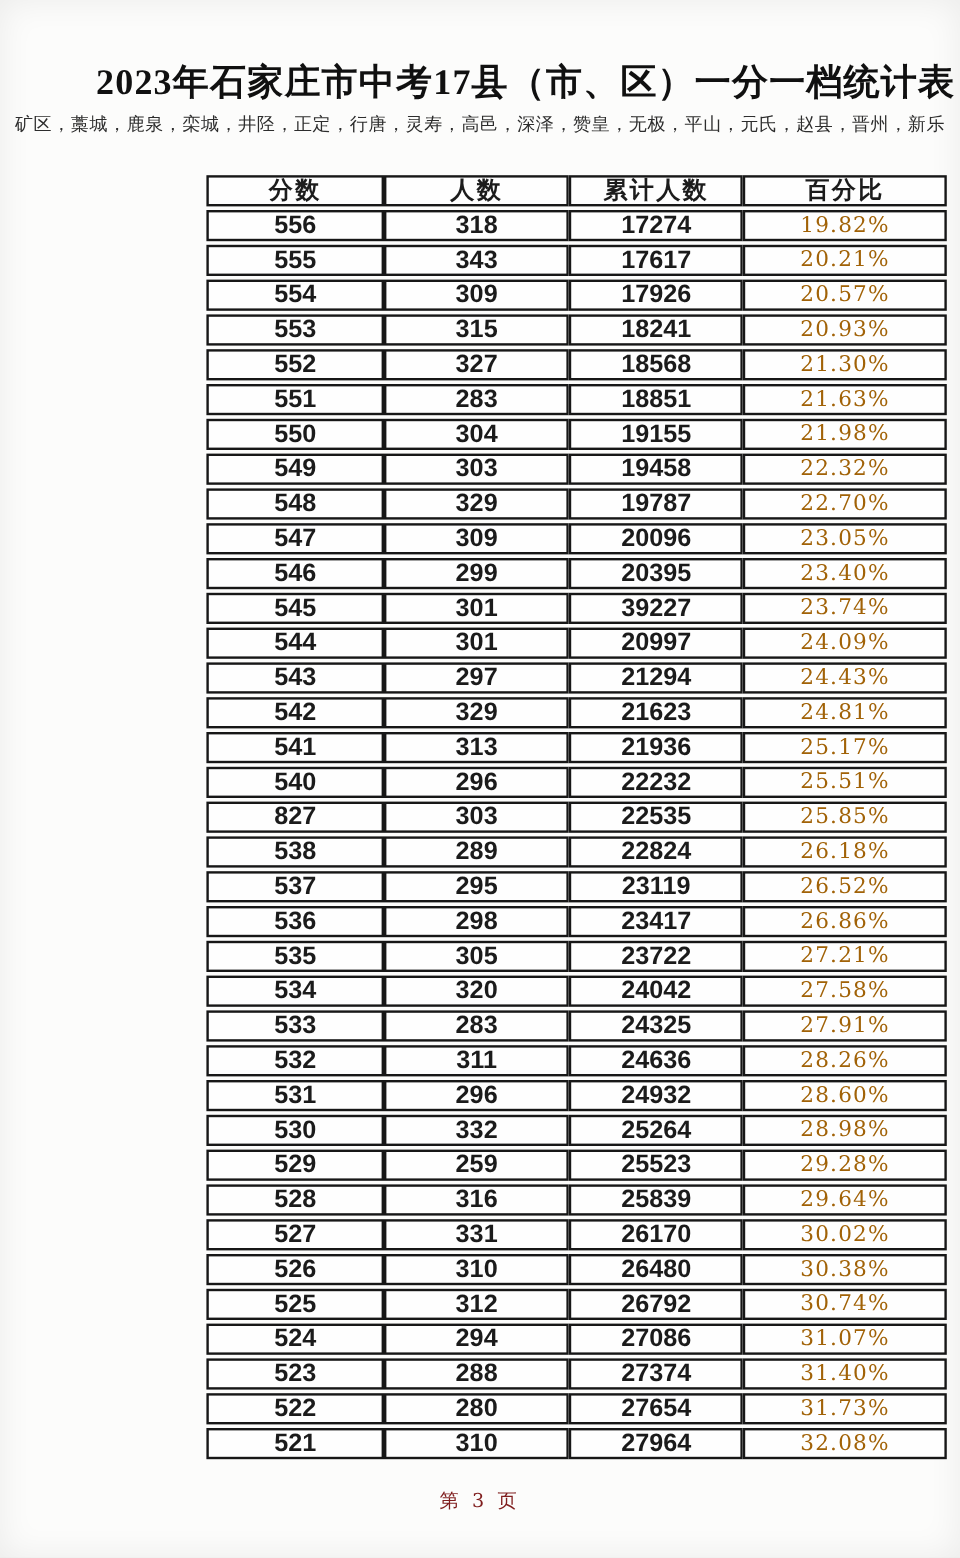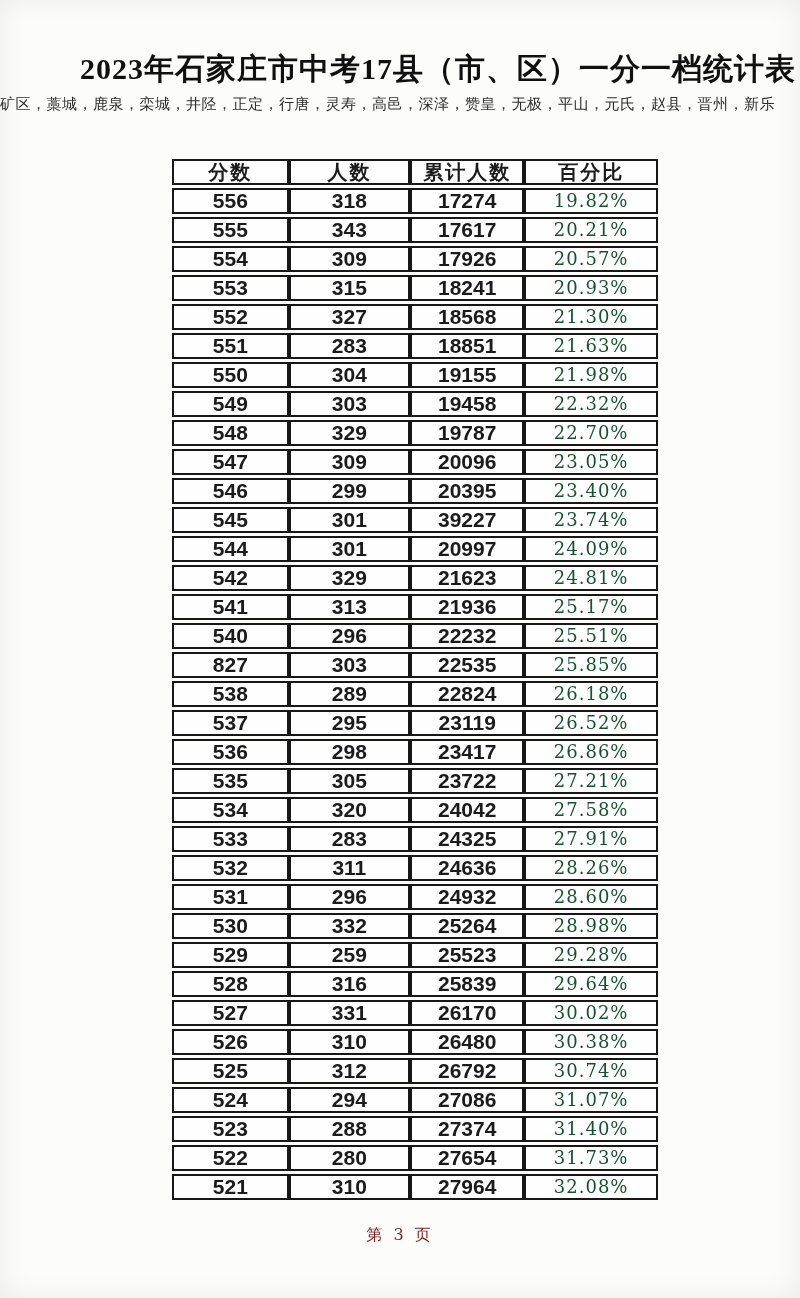--- a/index.html
+++ b/index.html
@@ -27,34 +27,34 @@
     font-family: "Liberation Serif", "DejaVu Serif", serif;
     font-size: 30px;
     font-weight: bold;
     color: #101010;
     letter-spacing: 1px;
     line-height: 38px;
     white-space: nowrap;
   }
   .page-subtitle {
     margin: 6px 0 0 0;
-    text-align: left;
+    text-align: center;
     font-family: "Liberation Serif", "DejaVu Serif", serif;
     font-size: 15px;
     color: #2d2d2d;
     letter-spacing: 0.5px;
     line-height: 21px;
     white-space: nowrap;
   }
   table.score-table {
     border-collapse: separate;
     border-spacing: 0 3px;
     table-layout: fixed;
-    width: 486px;
-    margin: 41px 0 0 172px;
+    width: 617px;
+    margin: 28px 0 0 172px;
   }
   .score-table th,
   .score-table td {
     border: 2px solid #171717;
     height: 22px;
     line-height: 22px;
     text-align: center;
     vertical-align: middle;
     padding: 0;
     background: #fefefe;
@@ -70,21 +70,21 @@
   .score-table td {
     font-family: "Liberation Sans", "DejaVu Sans", sans-serif;
     font-size: 21px;
     font-weight: bold;
     color: #1b1b1b;
   }
   .score-table td.pct {
     font-family: "DejaVu Serif", "Liberation Serif", serif;
     font-size: 18px;
     font-weight: normal;
-    color: #14532d;
+    color: #a16207;
     letter-spacing: 1px;
   }
   .score-table col.c1 { width: 24%; }
   .score-table col.c2 { width: 25%; }
   .score-table col.c3 { width: 23.5%; }
   .score-table col.c4 { width: 27.5%; }
   .page-footer {
     margin-top: 22px;
     text-align: center;
     font-family: "DejaVu Serif", "Liberation Serif", serif;
@@ -190,20 +190,26 @@
           <td>39227</td>
           <td class="pct">23.74%</td>
         </tr>
         <tr>
           <td>544</td>
           <td>301</td>
           <td>20997</td>
           <td class="pct">24.09%</td>
         </tr>
         <tr>
+          <td>543</td>
+          <td>297</td>
+          <td>21294</td>
+          <td class="pct">24.43%</td>
+        </tr>
+        <tr>
           <td>542</td>
           <td>329</td>
           <td>21623</td>
           <td class="pct">24.81%</td>
         </tr>
         <tr>
           <td>541</td>
           <td>313</td>
           <td>21936</td>
           <td class="pct">25.17%</td>

